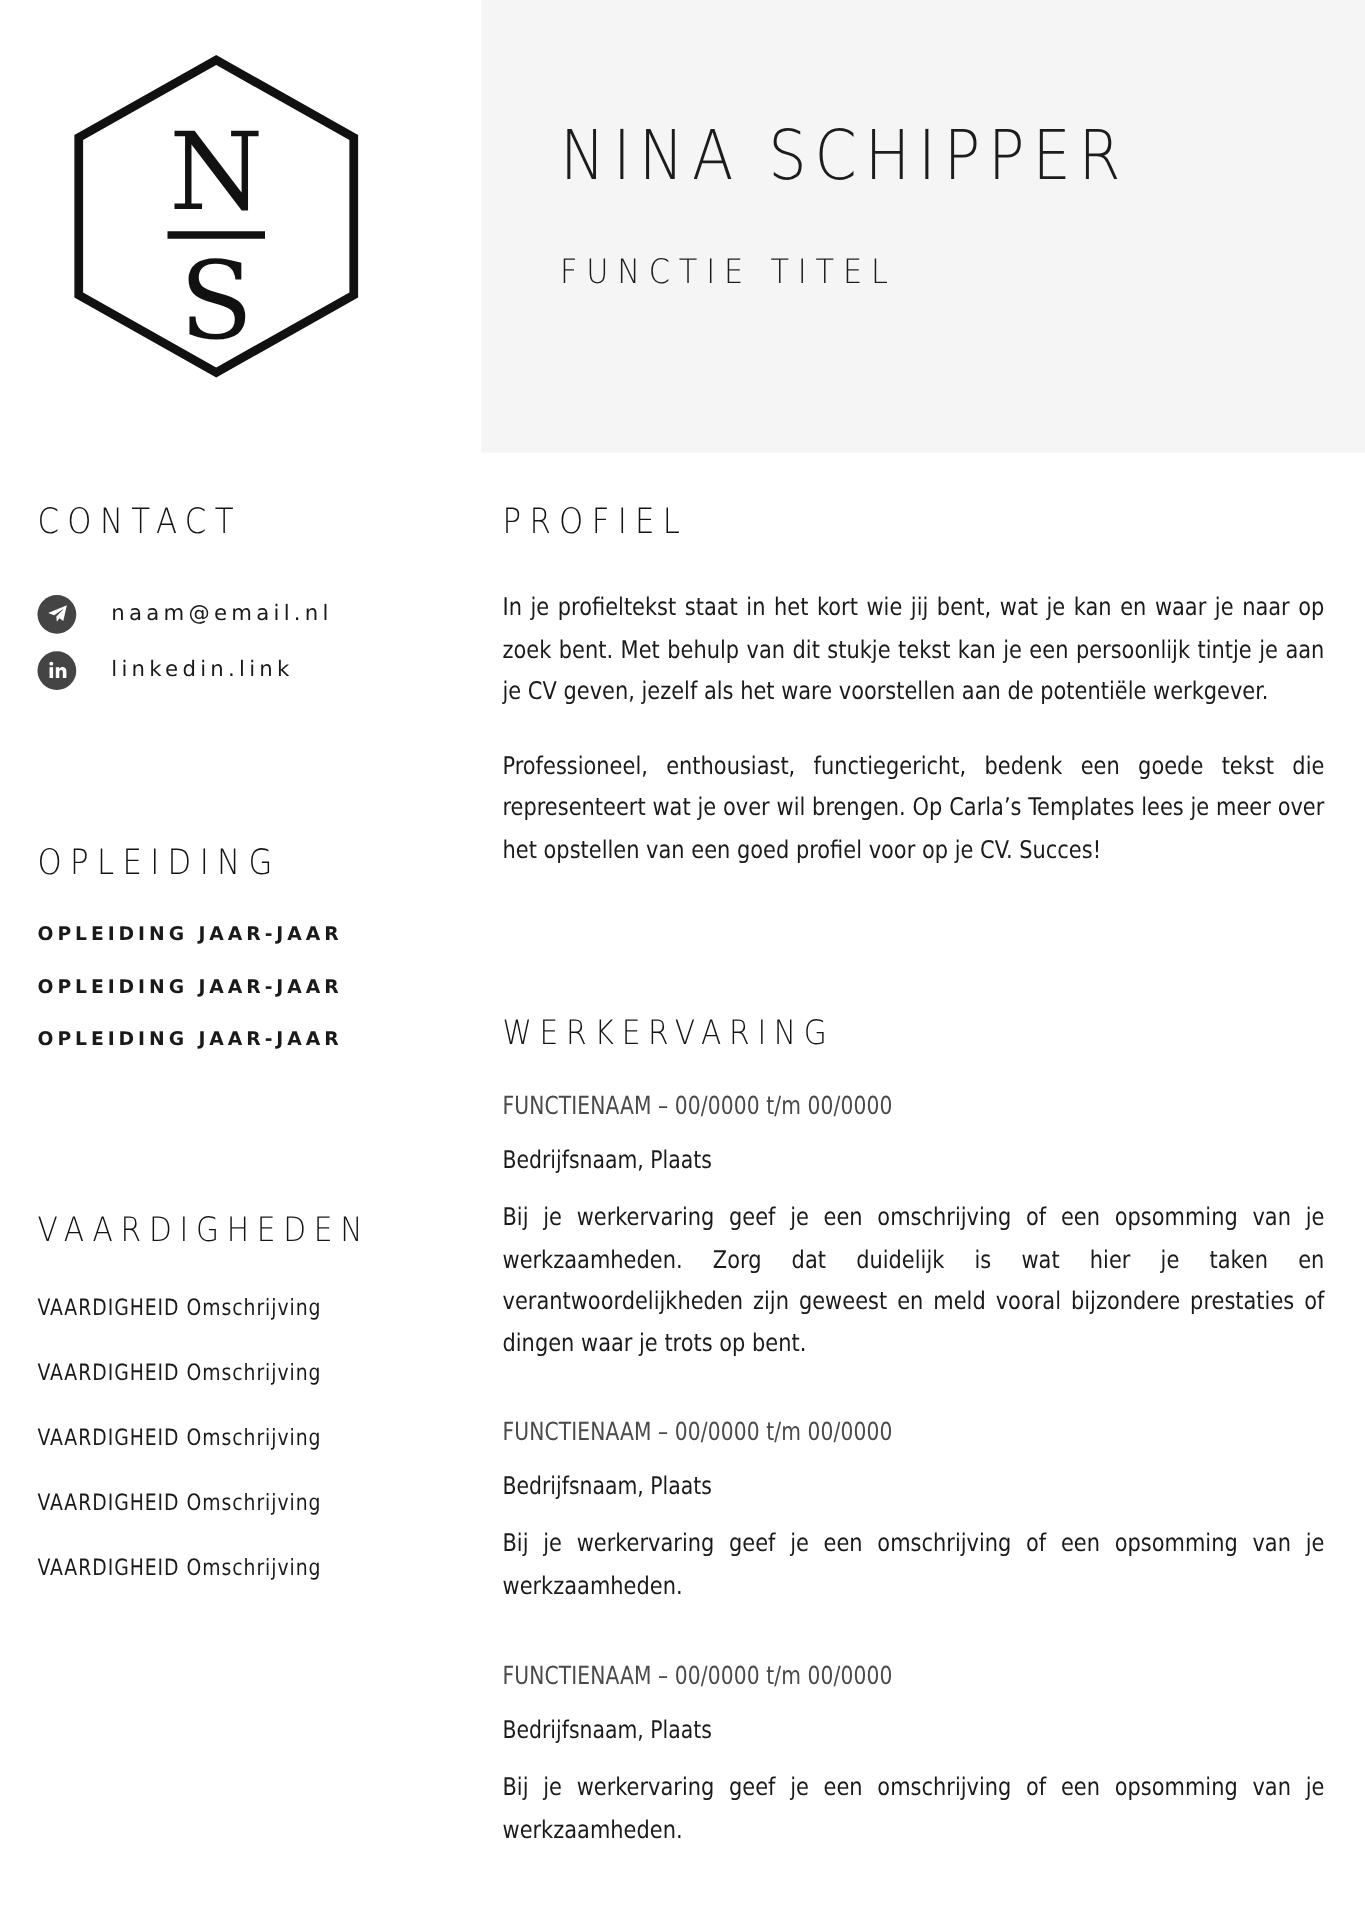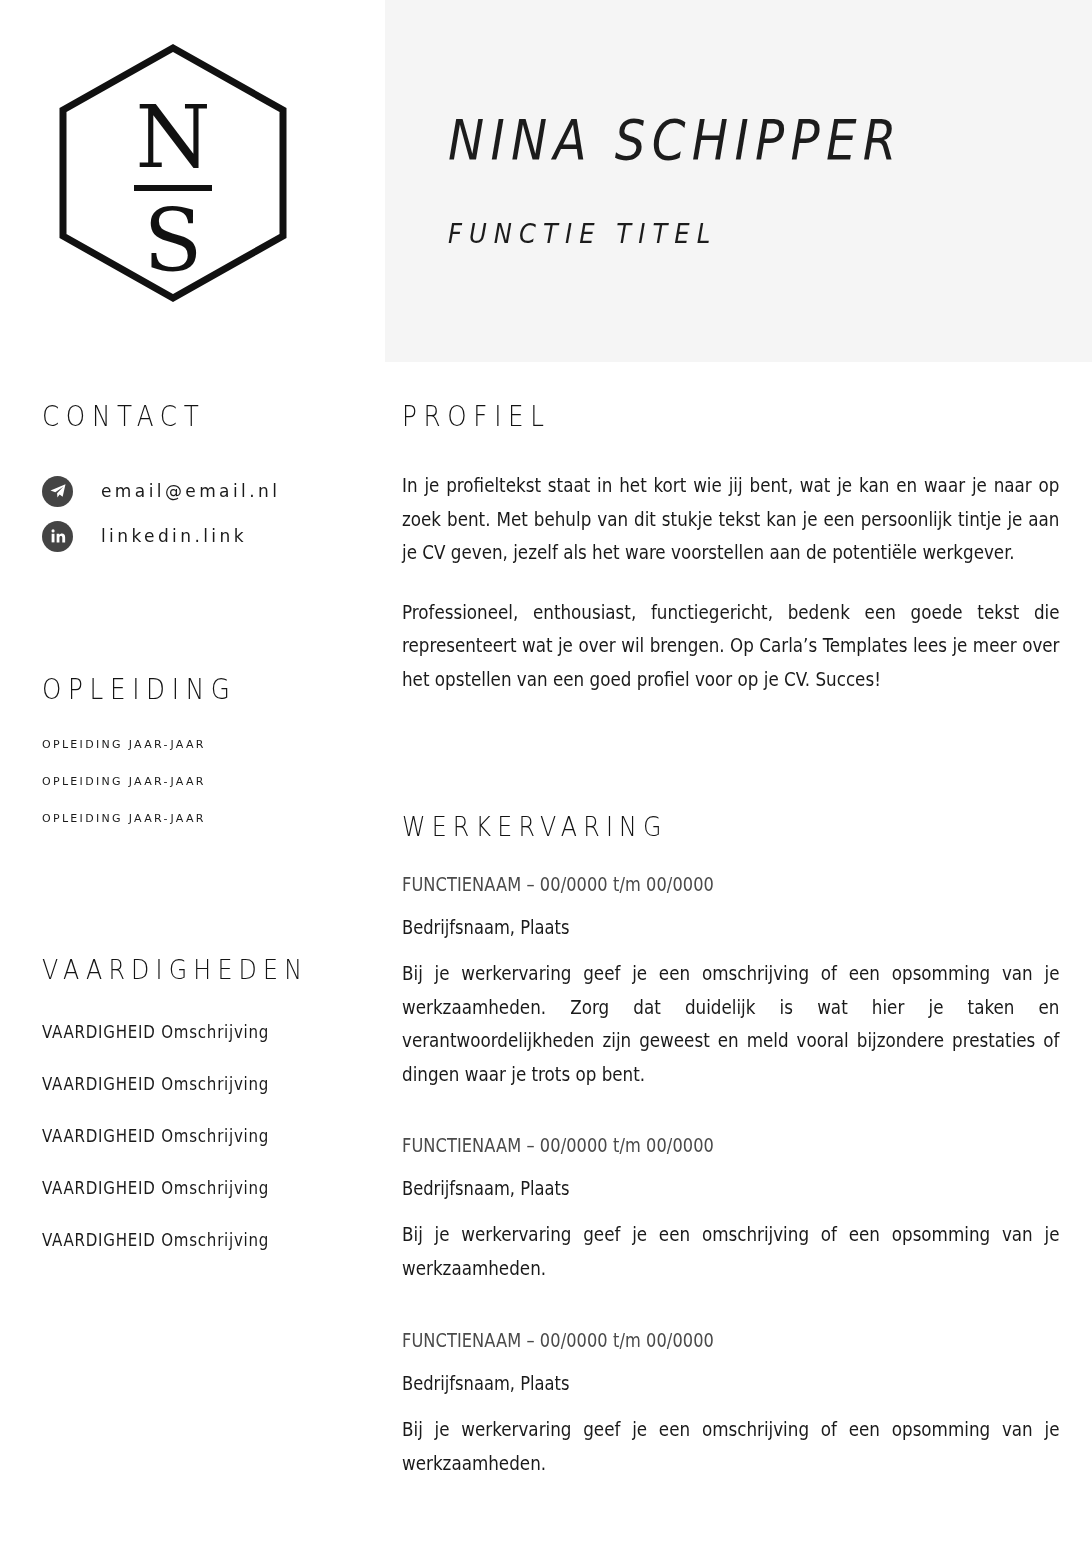--- a/index.html
+++ b/index.html
@@ -31,23 +31,22 @@
     left: 57px;
     top: 42px;
     width: 232px;
     height: 262px;
   }
   .logo-wrap svg { display: block; width: 232px; height: 262px; }
 
   .header-text {
     position: absolute;
     left: 448px;
-    top: 112px;
+    top: 96px;
     width: 620px;
-    font-style: italic;
   }
   .name {
     font-family: "DejaVu Sans", sans-serif;
     font-size: 55px;
     font-weight: 300;
     letter-spacing: 0.13em;
     color: #1c1c1c;
     line-height: 1.05;
     white-space: nowrap;
     transform: scaleX(0.88);
@@ -61,21 +60,21 @@
     letter-spacing: 0.29em;
     color: #1c1c1c;
     white-space: nowrap;
     transform: scaleX(0.9);
     transform-origin: left center;
   }
 
   
   .col-left {
     position: absolute;
-    left: 42px;
+    left: 30px;
     top: 400px;
     width: 320px;
   }
   .col-right {
     position: absolute;
     left: 402px;
     top: 400px;
     width: 662px;
   }
 
@@ -118,22 +117,22 @@
     letter-spacing: 0.20em;
     color: #1a1a1a;
     white-space: nowrap;
   }
 
   
   .opleiding-block { margin-top: 117px; }
   .opleiding-list { margin-top: 32px; }
   .opleiding-item {
     font-family: "DejaVu Sans", sans-serif;
-    font-size: 11px;
-    font-weight: 400;
+    font-size: 15px;
+    font-weight: 700;
     letter-spacing: 0.21em;
     color: #1a1a1a;
     margin-bottom: 24px;
     white-space: nowrap;
   }
 
   
   .vaardig-block { margin-top: 129px; }
   .vaardig-list { margin-top: 36px; }
   .vaardig-item {
@@ -229,21 +228,21 @@
       <div class="sec-heading">CONTACT</div>
       <div class="contact-list">
 
 
         <div class="contact-row">
           <span class="contact-icon">
             <svg width="18" height="18" viewBox="0 0 24 24" fill="#ffffff" aria-hidden="true">
               <path d="M22 3L2 11.2l6.4 2.3L19 6.3l-8.2 8.6.4 5.6 2.9-3.7 4.1 2.9L22 3z"></path>
             </svg>
           </span>
-          <span class="contact-text">email@email.nl</span>
+          <span class="contact-text">naam@email.nl</span>
         </div>
 
 
         <div class="contact-row">
           <span class="contact-icon">
             <svg width="18" height="18" viewBox="0 0 24 24" fill="#ffffff" aria-hidden="true">
               <circle cx="5.4" cy="5.2" r="2.1"></circle>
               <rect x="3.5" y="9" width="3.8" height="11.5"></rect>
               <path d="M10.2 9h3.6v1.6c.6-1.1 1.9-1.9 3.5-1.9 2.7 0 4.2 1.7 4.2 4.9v6.9h-3.8v-6.1c0-1.6-.6-2.5-1.9-2.5-1.2 0-1.9.8-1.9 2.5v6.1h-3.7V9z"></path>
             </svg>

